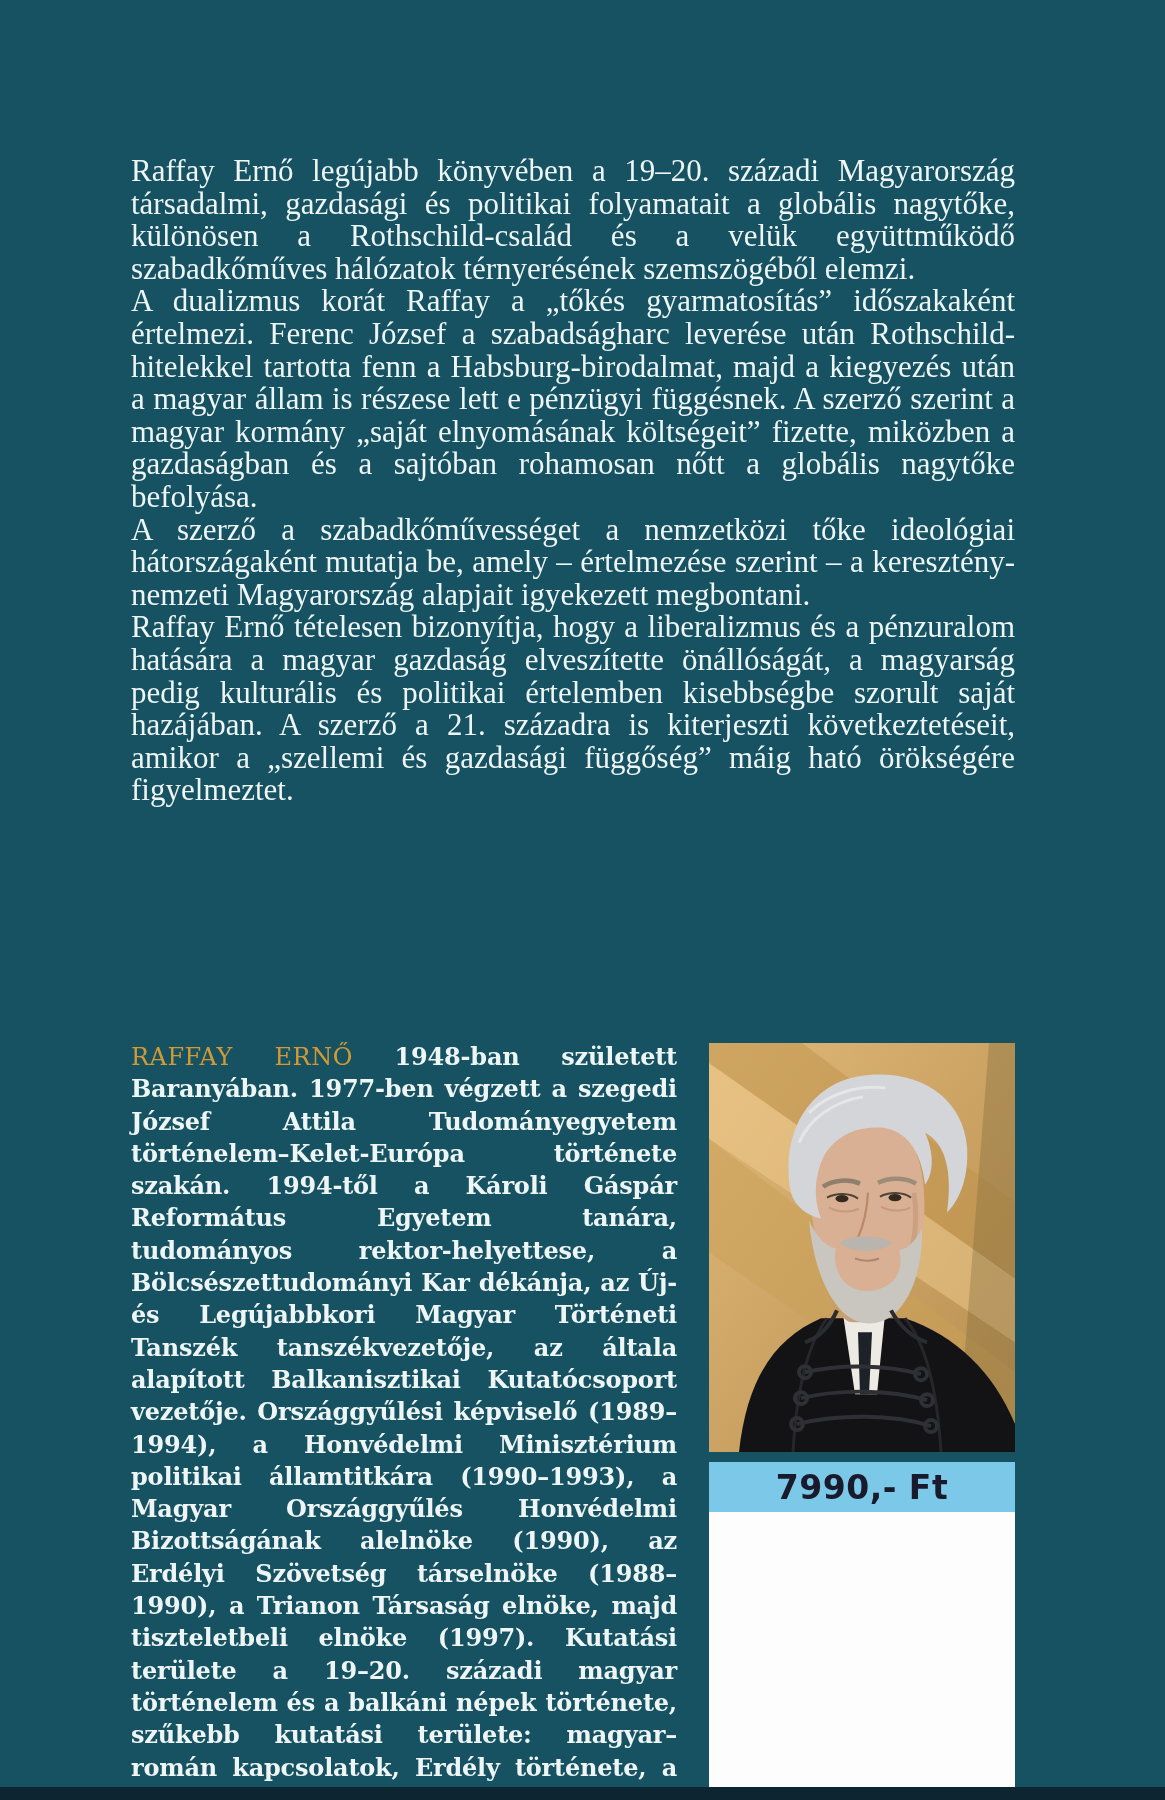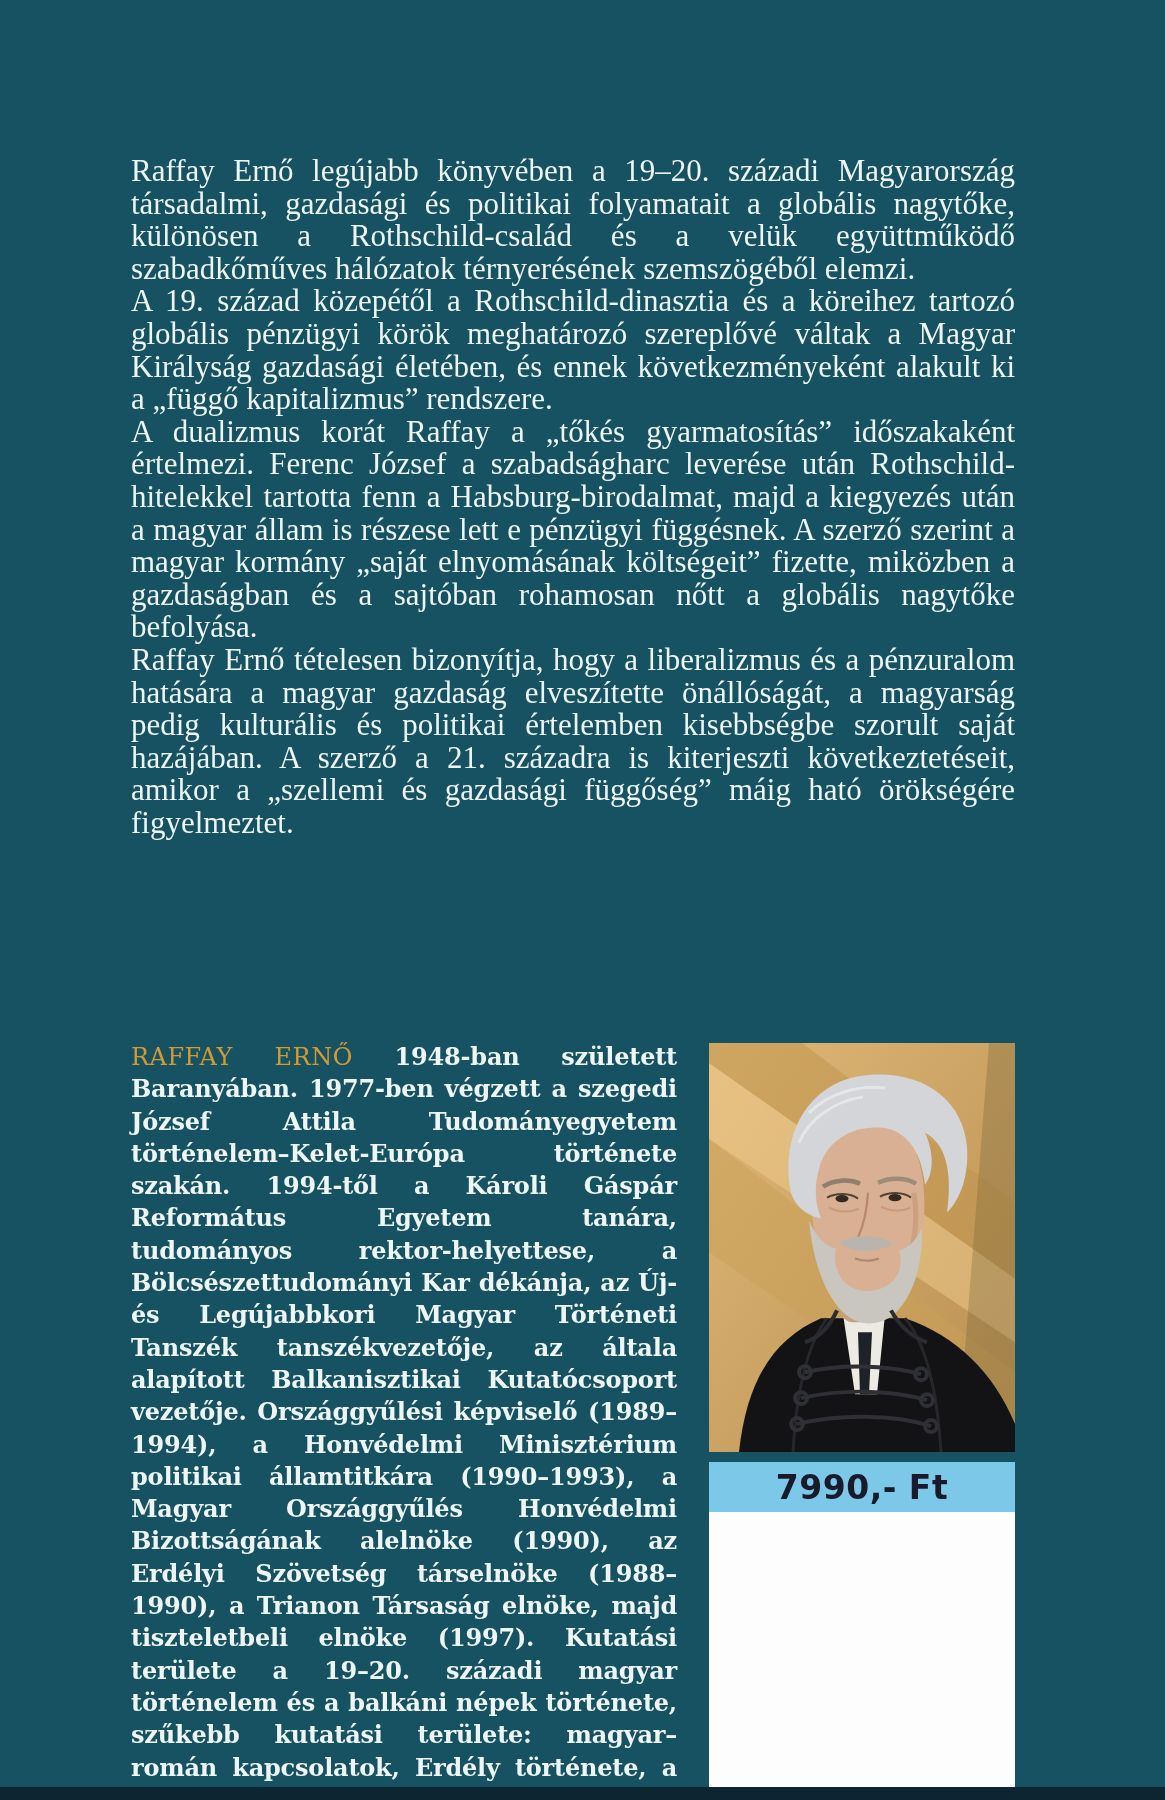--- a/index.html
+++ b/index.html
@@ -57,22 +57,22 @@
     background:var(--bottom-strip,#0d2431);
   }
 </style>
 </head>
 <body>
 
 <div class="page">
 
   <div class="intro">
     <p>Raffay Ernő legújabb könyvében a 19–20. századi Magyarország társadalmi, gazdasági és politikai folyamatait a globális nagytőke, különösen a Rothschild-család és a velük együttműködő szabadkőműves hálózatok térnyerésének szemszögéből elemzi.</p>
-    <p>A 19. század közepétől a Rothschild-dinasztia és a köreihez tartozó globális pénzügyi körök meghatározó szereplővé váltak a Magyar Királyság gazdasági életében, és ennek következményeként alakult ki a „függő kapitalizmus” rendszere.</p>
     <p>A dualizmus korát Raffay a „tőkés gyarmatosítás” időszakaként értelmezi. Ferenc József a szabadságharc leverése után Rothschild-hitelekkel tartotta fenn a Habsburg-birodalmat, majd a kiegyezés után a magyar állam is részese lett e pénzügyi függésnek. A szerző szerint a magyar kormány „saját elnyomásának költségeit” fizette, miközben a gazdaságban és a sajtóban rohamosan nőtt a globális nagytőke befolyása.</p>
+    <p>A szerző a szabadkőművességet a nemzetközi tőke ideológiai hátországaként mutatja be, amely – értelmezése szerint – a keresztény-nemzeti Magyarország alapjait igyekezett megbontani.</p>
     <p>Raffay Ernő tételesen bizonyítja, hogy a liberalizmus és a pénzuralom hatására a magyar gazdaság elveszítette önállóságát, a magyarság pedig kulturális és politikai értelemben kisebbségbe szorult saját hazájában. A szerző a 21. századra is kiterjeszti következtetéseit, amikor a „szellemi és gazdasági függőség” máig ható örökségére figyelmeztet.</p>
   </div>
 
   <div class="bio">
     <span class="bio-name">RAFFAY ERNŐ</span><span> 1948-ban született Baranyában. 1977-ben végzett a szegedi József Attila Tudományegyetem történelem–Kelet-Európa története szakán. 1994-től a Károli Gáspár Református Egyetem tanára, tudományos rektor-helyettese, a Bölcsészettudományi Kar dékánja, az Új- és Legújabbkori Magyar Történeti Tanszék tanszékvezetője, az általa alapított Balkanisztikai Kutatócsoport vezetője. Országgyűlési képviselő (1989–1994), a Honvédelmi Minisztérium politikai államtitkára (1990–1993), a Magyar Országgyűlés Honvédelmi Bizottságának alelnöke (1990), az Erdélyi Szövetség társelnöke (1988–1990), a Trianon Társaság elnöke, majd tiszteletbeli elnöke (1997). Kutatási területe a 19–20. századi magyar történelem és a balkáni népek története, szűkebb kutatási területe: magyar–román kapcsolatok, Erdély története, a magyarországi szabadkőművesség 1867–1920 közötti története, a trianoni diktátum előzményei.</span>
   </div>
 
   <div class="photo">
     <svg viewBox="0 0 306 410" preserveAspectRatio="none">
       <defs>

